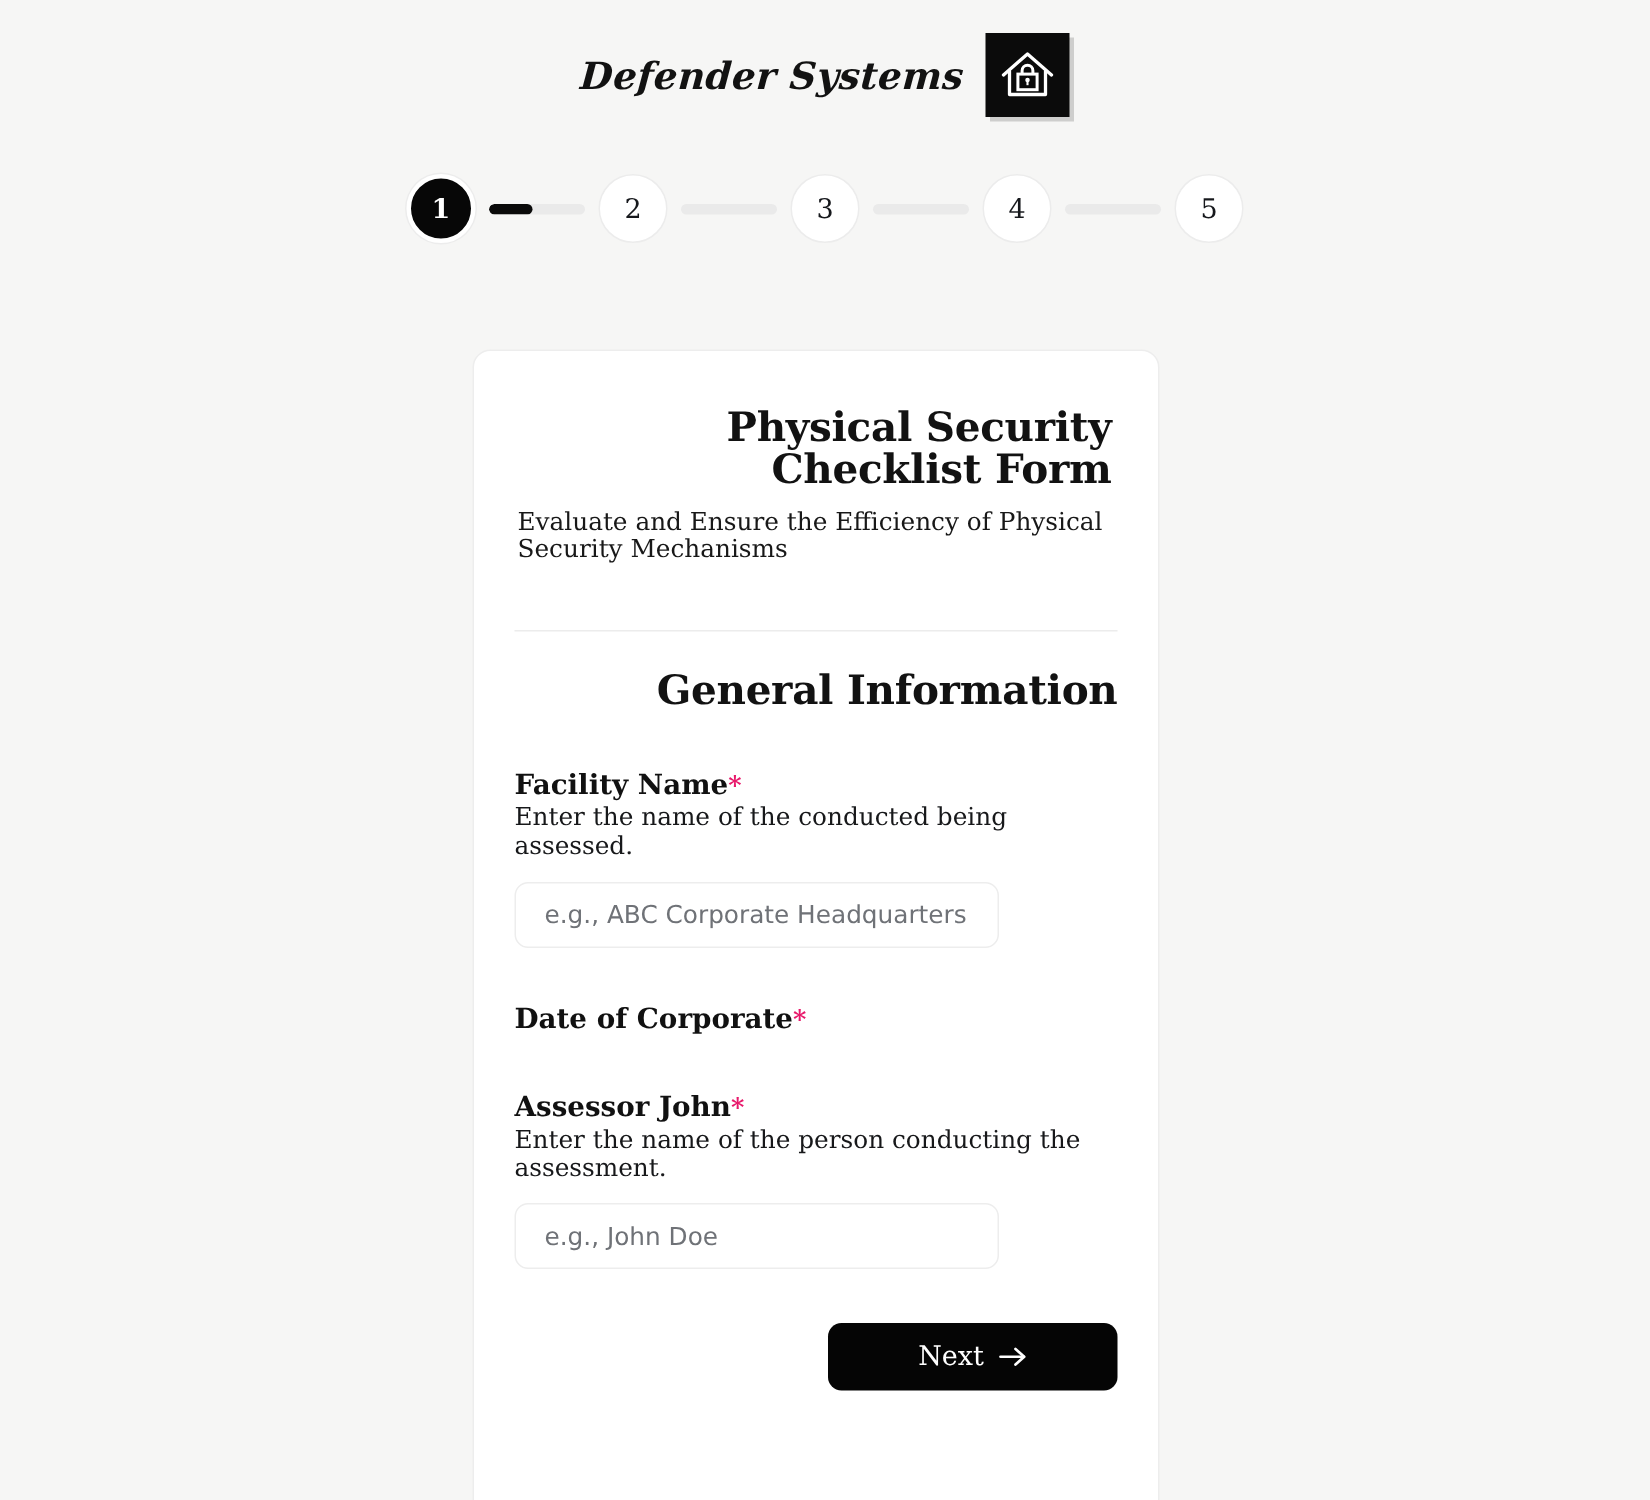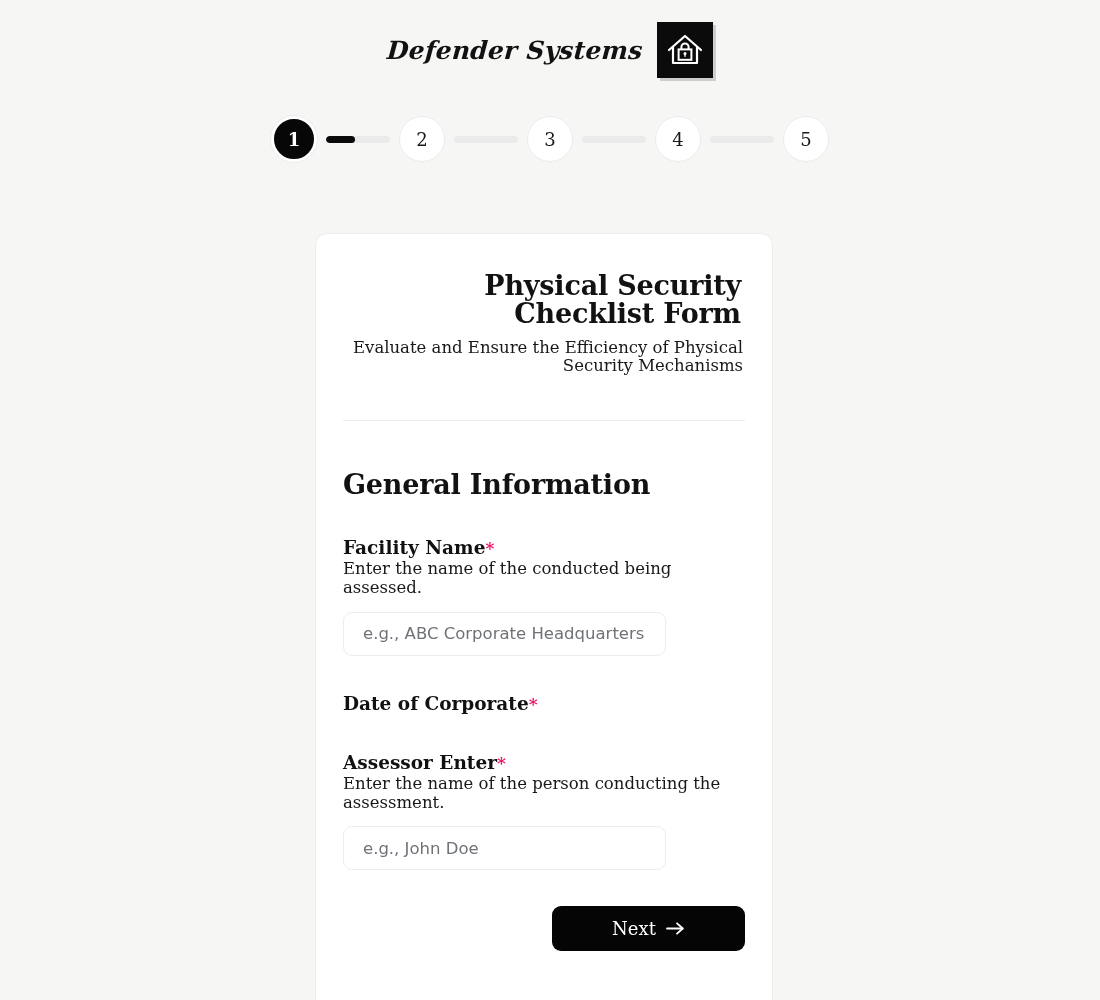--- a/index.html
+++ b/index.html
@@ -116,35 +116,35 @@
     color: #121212;
     letter-spacing: -0.2px;
     padding: 0 4px;
   }
   .form-subtitle {
     margin-top: 11px;
     font-family: "DejaVu Serif", "Liberation Serif", serif;
     font-size: 16.5px;
     font-weight: 400;
     line-height: 1.14;
-    text-align: right;
+    text-align: left;
     color: #181818;
     padding: 0 2px;
   }
 
   .divider {
     margin-top: 44px;
     height: 1px;
     background: #ececec;
     width: 100%;
   }
 
   .section-title {
-    margin-top: 48px;
-    text-align: left;
+    margin-top: 24px;
+    text-align: right;
     font-family: "DejaVu Serif", "Liberation Serif", serif;
     font-size: 27px;
     font-weight: 700;
     color: #121212;
     letter-spacing: -0.2px;
   }
 
   
   .field { margin-top: 37px; }
   .field:first-of-type { margin-top: 39px; }
@@ -298,21 +298,21 @@
   </div>
 
   <div class="field">
     <div class="field-label">
       <span>Date of Corporate</span><span class="req">*</span>
     </div>
   </div>
 
   <div class="field">
     <div class="field-label">
-      <span>Assessor Enter</span><span class="req">*</span>
+      <span>Assessor John</span><span class="req">*</span>
     </div>
     <div class="field-help">Enter the name of the person conducting the assessment.</div>
     <input class="text-input" type="text" placeholder="e.g., John Doe" style="">
   </div>
 
   <div class="actions">
     <button class="next-button" type="button">
       <span>Next</span>
       <span class="arrow">
         <svg width="19" height="15" viewBox="0 0 19 15" aria-hidden="true">

